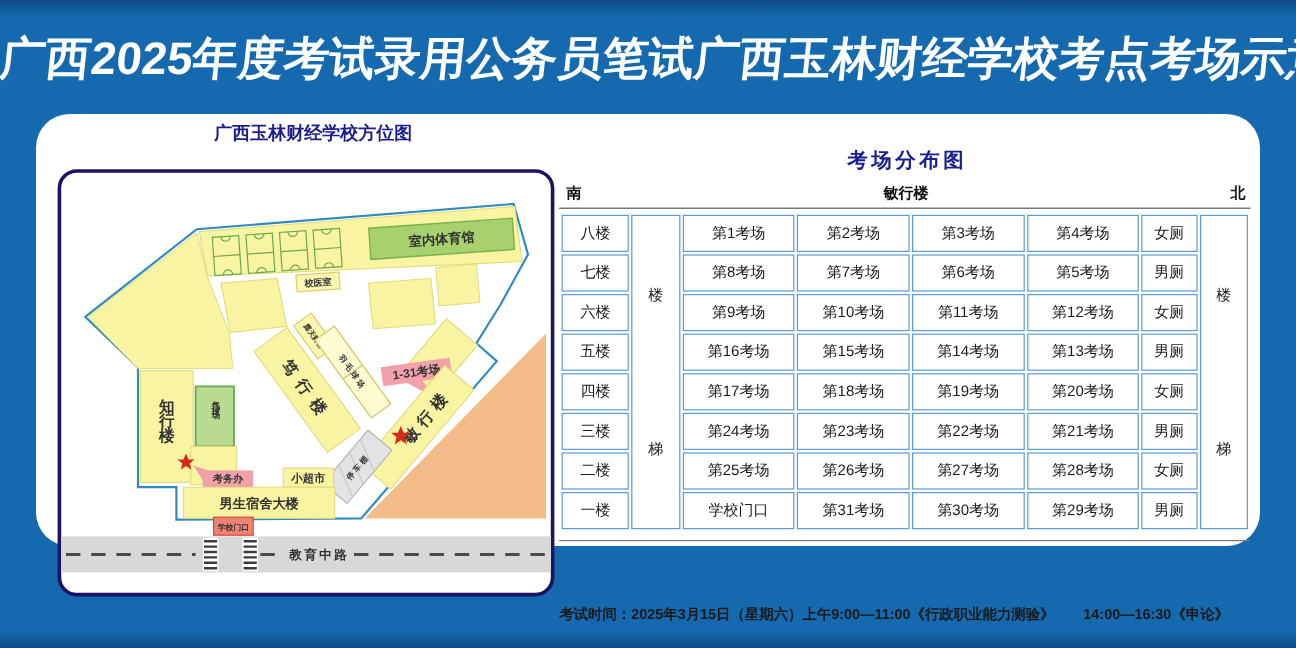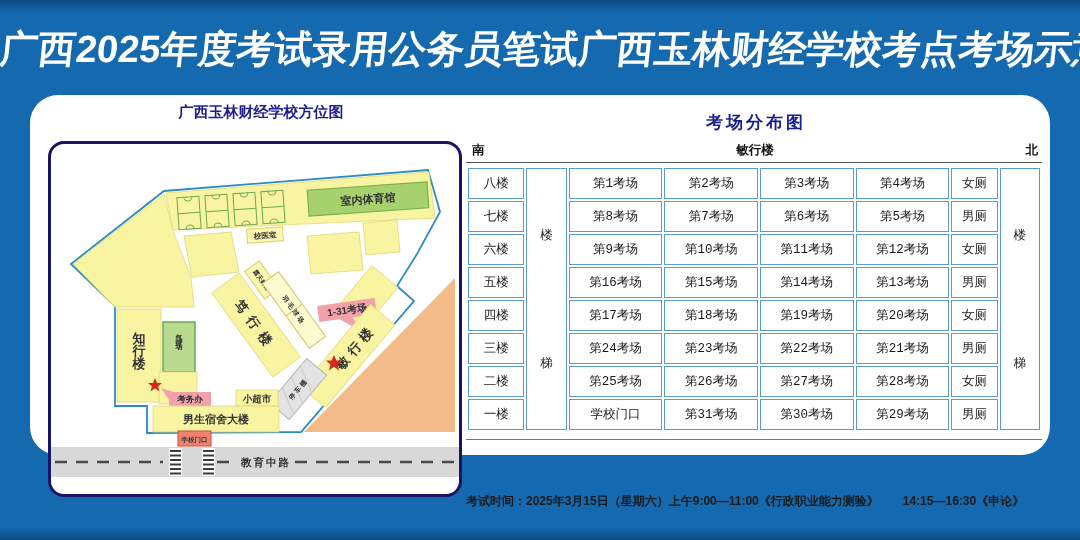--- a/index.html
+++ b/index.html
@@ -15,30 +15,30 @@
   
   .map-section{position:absolute;left:12px;top:6px;width:438px;text-align:center;}
   .map-title{font-size:15px;font-weight:bold;color:#1b1f8c;line-height:1.4;}
   .map-frame{position:absolute;left:18px;top:46px;width:408px;height:350px;
          border:3px solid #1b1464;border-radius:16px;background:#fff;overflow:hidden;}
   svg{display:block;}
   svg text{font-family:"Liberation Sans","DejaVu Sans",sans-serif;font-weight:bold;fill:#333;}
   .vtext{writing-mode:vertical-rl;text-orientation:upright;}
   
   .dist-section{position:absolute;left:436px;top:0;width:580px;}
-  .dist-title{margin-top:16px;text-align:center;font-size:17px;font-weight:bold;color:#1b1f8c;letter-spacing:3px;}
+  .dist-title{margin-top:27px;text-align:center;font-size:17px;font-weight:bold;color:#1b1f8c;letter-spacing:3px;}
   .dir-row{display:flex;margin-top:8px;width:576px;border-bottom:1.5px solid #555;
            padding-bottom:3px;font-size:12.5px;font-weight:bold;color:#111;}
   .dir-row .s{flex:1;text-align:left;padding-left:6px;}
   .dir-row .c{flex:1;text-align:center;}
   .dir-row .n{flex:1;text-align:right;padding-right:4px;}
   table.dist{border-collapse:separate;border-spacing:2px;table-layout:fixed;
              width:576px;margin-top:3px;}
   table.dist td{border:1px solid #5b9bd5;height:29px;text-align:center;vertical-align:middle;
-             font-size:12.5px;color:#1a1a1a;padding:0;background:#fff;font-family:Liberation Mono, monospace;}
+             font-size:12.5px;color:#1a1a1a;padding:0;background:#fff;}
   td.stair-cell{padding:0;}
   .stair-wrap{display:flex;flex-direction:column;justify-content:space-around;height:256px;}
   .table-underline{width:576px;border-bottom:1.5px solid #777;margin-top:7px;}
   .footer{margin-top:8px;font-size:12px;font-weight:bold;color:#1a1a1a;line-height:1.8;white-space:pre-wrap;}
 </style>
 </head>
 <body>
 
 <div class="stage">
 
@@ -272,19 +272,19 @@
               <td>第30考场</td>
               <td>第29考场</td>
               <td>男厕</td>
             </tr>
           </tbody>
       </table>
 
       <div class="table-underline"></div>
 
       <div class="footer">
-        <div>考试时间：2025年3月15日（星期六）上午9:00—11:00《行政职业能力测验》　　14:15—16:30《申论》</div>
+        <div>考试时间：2025年3月15日（星期六）上午9:00—11:00《行政职业能力测验》　　14:00—16:30《申论》</div>
         
       </div>
     </div>
 
   </div>
 </div>
 
 </body></html>

